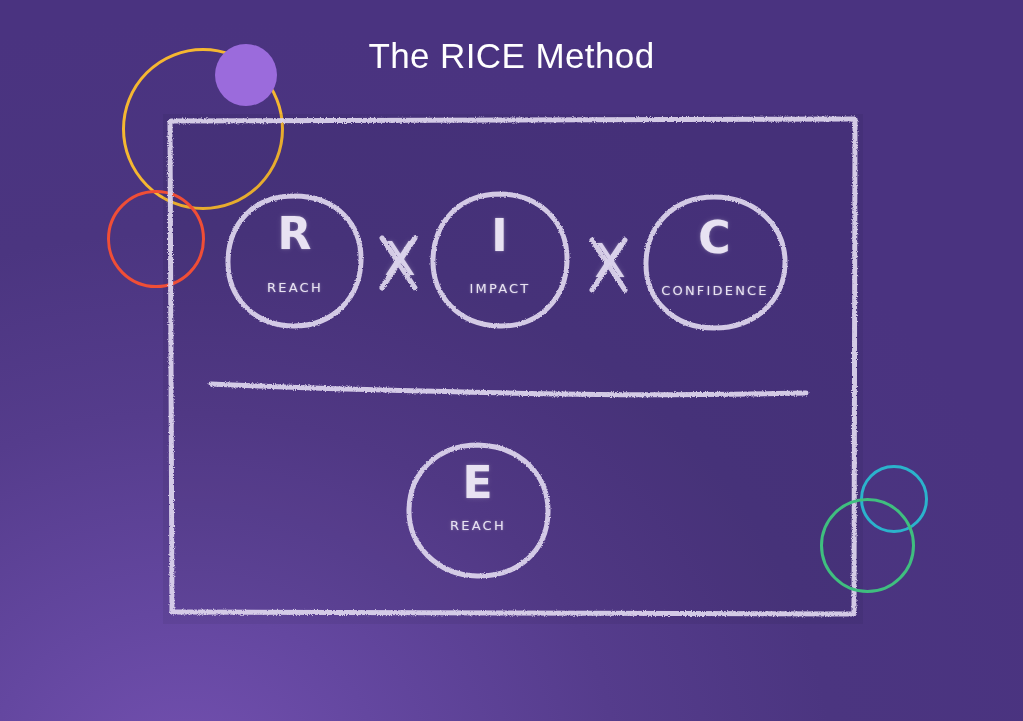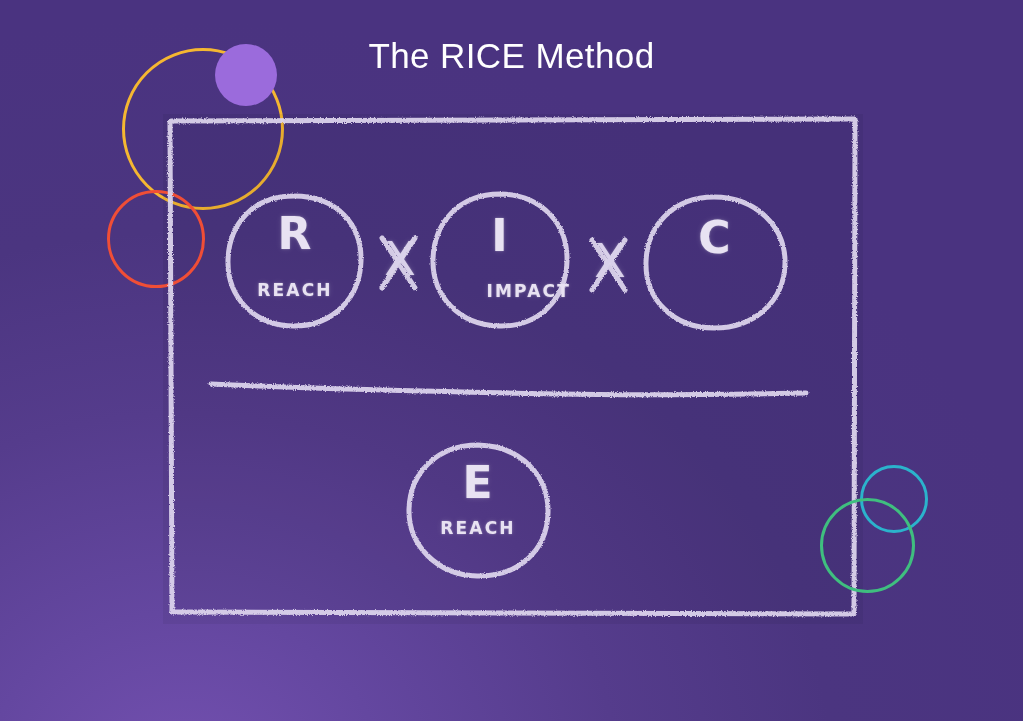--- a/index.html
+++ b/index.html
@@ -92,35 +92,35 @@
     font-family: "DejaVu Sans", sans-serif;
     text-shadow: 0 0 2px rgba(255,255,255,0.38), 0 0 6px rgba(255,255,255,0.14);
     white-space: nowrap;
   }
   .chalk-letter {
     font-size: 44px;
     font-weight: 700;
     letter-spacing: 1px;
   }
   .chalk-label {
-    font-size: 17px;
-    font-weight: 700;
+    font-size: 13px;
+    font-weight: 400;
     letter-spacing: 2.2px;
   }
   .chalk-op {
     font-size: 46px;
     font-weight: 400;
     color: #d9d1ea;
   }
 
   
   #reach-letter   { left: 231px; top: 208px; width: 128px; }
   #reach-label    { left: 226px; top: 280px; width: 138px; }
   #impact-letter  { left: 436px; top: 210px; width: 128px; }
-  #impact-label   { left: 429px; top: 281px; width: 142px; text-align: right; }
+  #impact-label   { left: 429px; top: 281px; width: 142px; }
   #conf-letter    { left: 650px; top: 212px; width: 130px; }
   #conf-label     { left: 638px; top: 283px; width: 154px; }
   #effort-letter  { left: 413px; top: 457px; width: 130px; }
   #effort-label   { left: 405px; top: 518px; width: 146px; }
 
   #op-1 { left: 378px; top: 232px; width: 44px; }
   #op-2 { left: 588px; top: 234px; width: 44px; }
 </style>
 </head>
 <body>
@@ -192,20 +192,21 @@
     </g>
   </svg>
 
   <div class="chalk-text chalk-letter" id="reach-letter">R</div>
   <div class="chalk-text chalk-label" id="reach-label">REACH</div>
 
   <div class="chalk-text chalk-letter" id="impact-letter">I</div>
   <div class="chalk-text chalk-label" id="impact-label">IMPACT</div>
 
   <div class="chalk-text chalk-letter" id="conf-letter">C</div>
+  <div class="chalk-text chalk-label" id="conf-label">CONFIDENCE</div>
 
   <div class="chalk-text chalk-op" id="op-1">X</div>
   <div class="chalk-text chalk-op" id="op-2">X</div>
 
   <div class="chalk-text chalk-letter" id="effort-letter">E</div>
   <div class="chalk-text chalk-label" id="effort-label">REACH</div>
 
   <div class="deco" id="ring-cyan"></div>
   <div class="deco" id="ring-green"></div>
 

